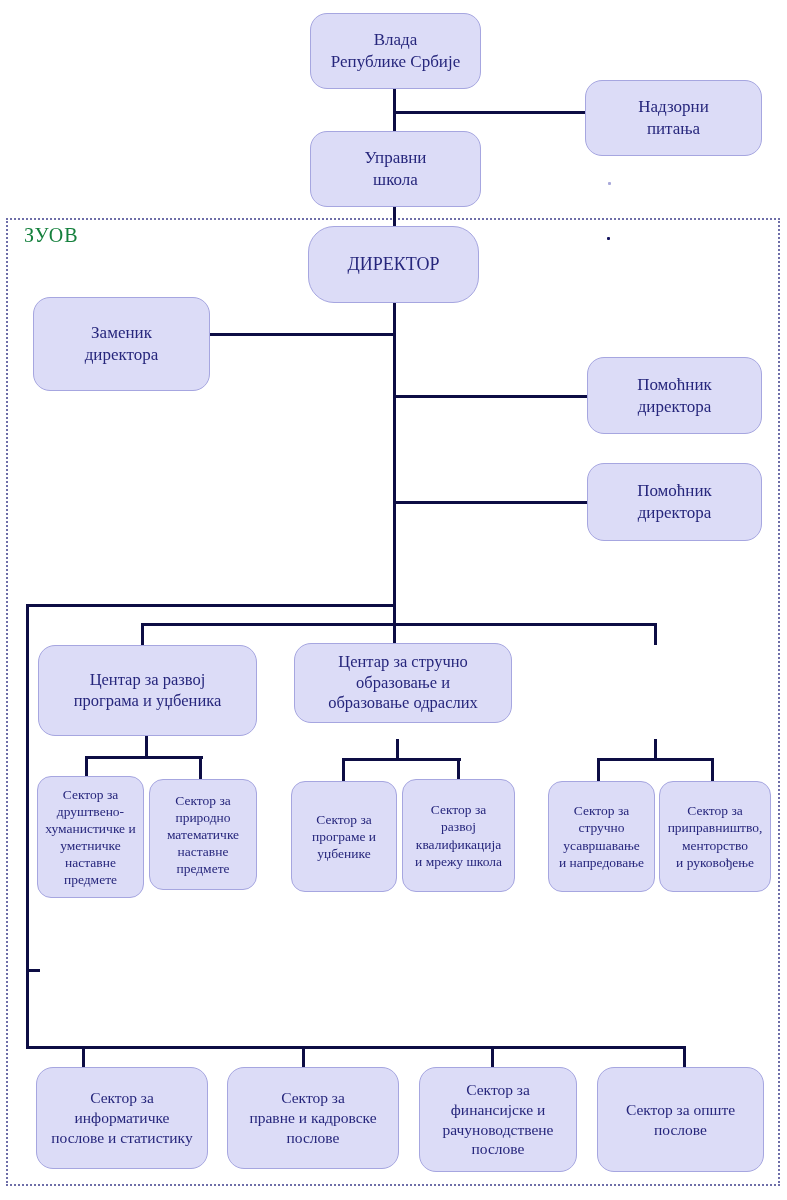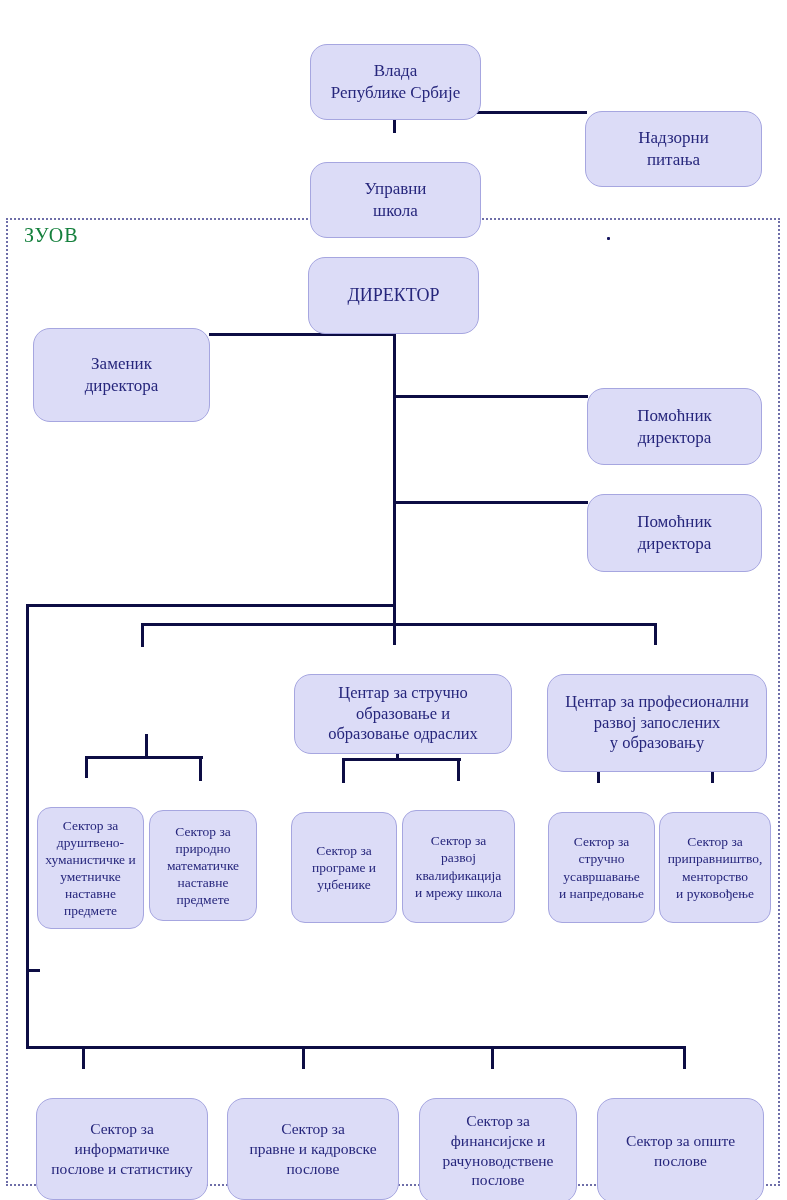--- a/index.html
+++ b/index.html
@@ -42,24 +42,23 @@
     border:1.5px solid var(--box-border);
     border-radius:17px;
     color:var(--text-navy);
     display:flex;
     align-items:center;
     justify-content:center;
     text-align:center;
     white-space:pre-line;
     line-height:1.27;
     padding:2px 3px;
-    margin-top:31px;
   }
   .fs-top{font-size:17px;}
-  .fs-dir{font-size:18px;}
+  .fs-dir{font-size:18px;border-radius:26px;}
   .fs-center{font-size:16.5px;}
   .fs-sector{font-size:13.5px;border-radius:14px;}
   .fs-mid{font-size:15.5px;}
   .stray-dot{position:absolute;border-radius:1px;}
   .stray-dot.faint{background:#a9a9da;}
   .stray-dot.dark{background:#15155e;}
 </style>
 </head>
 <body>
 
@@ -109,26 +108,25 @@
   <div class="node fs-top" style="left:310px;top:131px;width:171px;height:76px">Управни
 школа</div>
   <div class="node fs-dir" style="left:308px;top:226px;width:171px;height:77px">ДИРЕКТОР</div>
   <div class="node fs-top" style="left:33px;top:297px;width:177px;height:94px">Заменик
 директора</div>
   <div class="node fs-top" style="left:587px;top:357px;width:175px;height:77px">Помоћник
 директора</div>
   <div class="node fs-top" style="left:587px;top:463px;width:175px;height:78px">Помоћник
 директора</div>
 
+  <div class="node fs-center" style="left:38px;top:645px;width:219px;height:91px">Центар за развој
+програма и уџбеника</div>
   <div class="node fs-center" style="left:294px;top:643px;width:218px;height:80px">Центар за стручно
 образовање и
 образовање одраслих</div>
-  <div class="node fs-center" style="left:547px;top:643px;width:220px;height:98px">Центар за професионални
-развој запослених
-у образовању</div>
 
   <div class="node fs-sector" style="left:37px;top:776px;width:107px;height:122px">Сектор за
 друштвено-
 хуманистичке и
 уметничке
 наставне
 предмете</div>
   <div class="node fs-sector" style="left:149px;top:779px;width:108px;height:111px">Сектор за
 природно
 математичке

